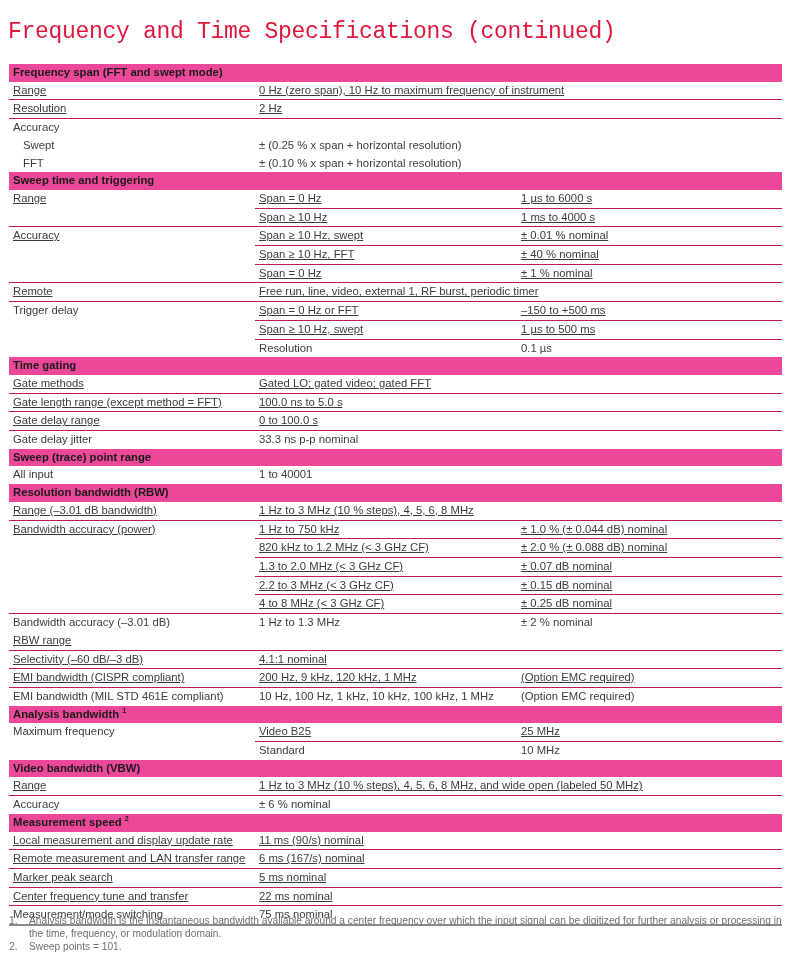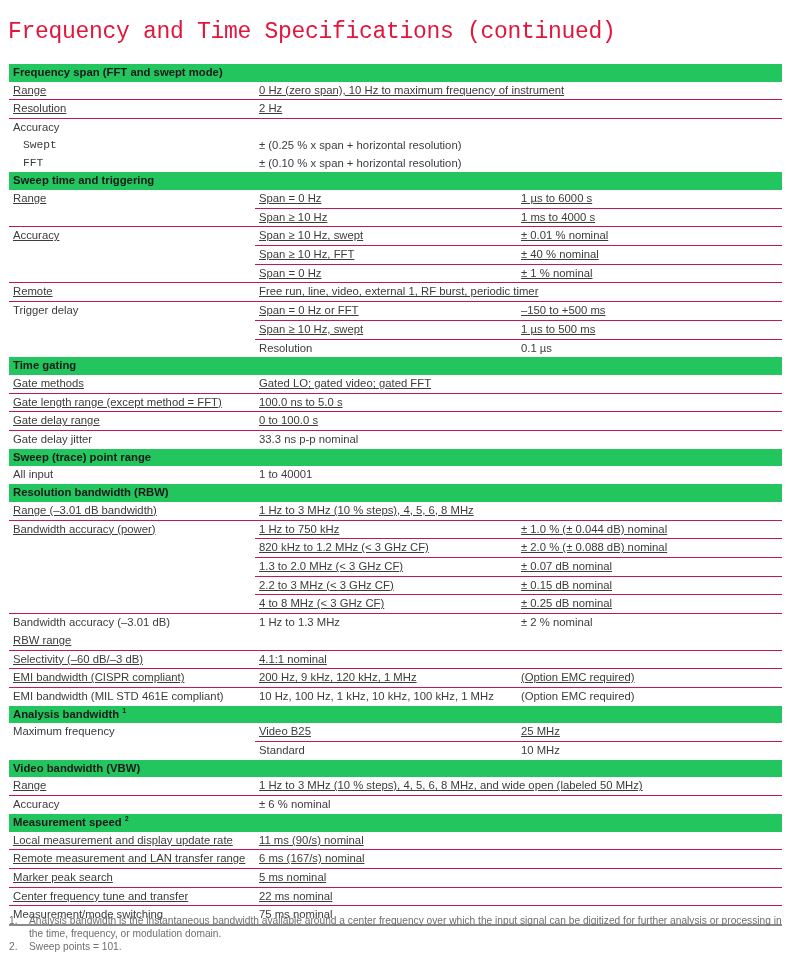--- a/index.html
+++ b/index.html
@@ -16,25 +16,25 @@
   }
   .spec-table {
     position: absolute; left: 9px; top: 64px; width: 773px;
     border-collapse: collapse; font-size: 11.3px; line-height: 17.7px;
   }
   .spec-table td { padding: 0 0 0 4px; vertical-align: top; white-space: nowrap; }
   .spec-table col.c1 { width: 246px; }
   .spec-table col.c2 { width: 262px; }
   .spec-table col.c3 { width: 265px; }
   tr.section td {
-    background: #22c55e; font-weight: bold; color: #1a1a1a;
+    background: #ec4899; font-weight: bold; color: #1a1a1a;
   }
   tr.section td { border-bottom: none; }
   .bl { border-bottom: 1px solid #be185d; text-decoration: underline; }
-  .ind { padding-left: 14px !important; font-family: Liberation Mono, monospace; }
+  .ind { padding-left: 14px !important; }
   .sup { font-size: 7px; vertical-align: super; line-height: 0; }
   .table-bottom { border-bottom: 2px solid #8a8a8a; }
   .footnotes {
     position: absolute; left: 9px; top: 914px; width: 780px;
     font-size: 10.2px; line-height: 13px; color: #6e6e6e;
     margin: 0; padding: 0; list-style: none;
   }
   .footnotes li { display: flex; }
   .footnotes .num { width: 20px; flex: none; }
 </style>

